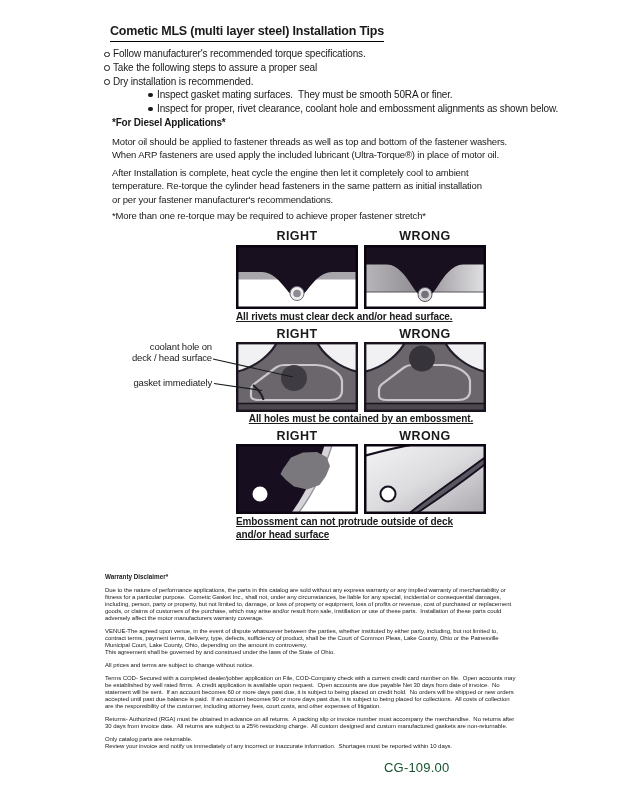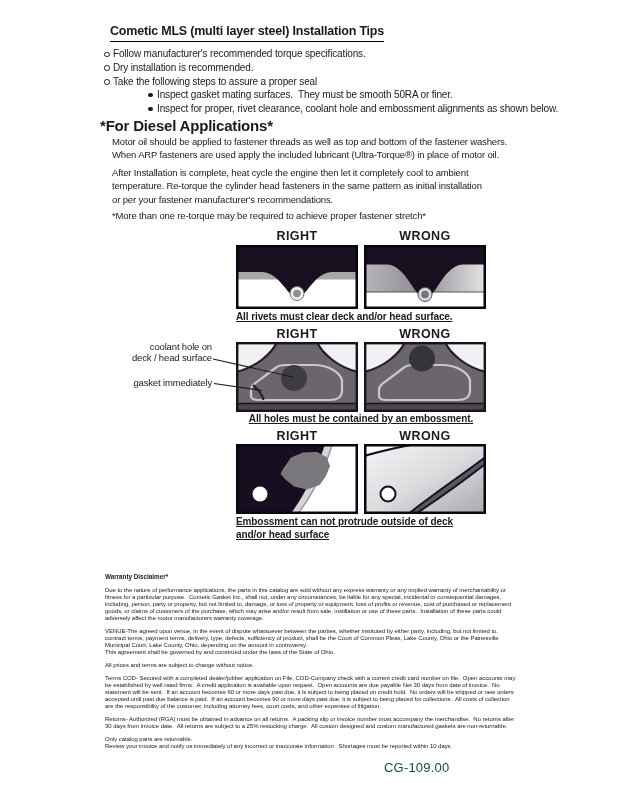--- a/index.html
+++ b/index.html
@@ -13,21 +13,21 @@
     left:110px;top:24px;margin:0;font-size:12.5px;font-weight:bold;letter-spacing:-0.2px;
     border-bottom:1.5px solid #000;padding-bottom:3px;display:inline-block;white-space:pre;text-align:center;
   }
   
   #bullets{left:104px;top:47px;width:500px;}
   .brow{position:relative;line-height:13.8px;font-size:10px;letter-spacing:-0.15px;white-space:pre;padding-left:9px;}
   .brow.sub{padding-left:53px;}
   .m-open{position:absolute;left:0;top:4.5px;width:3.5px;height:3.5px;border:1px solid #1a1a1a;border-radius:50%;}
   .m-fill{position:absolute;left:44px;top:4.5px;width:4.5px;height:4.5px;background:#1a1a1a;border-radius:50%;}
   
-  #diesel-h{left:100px;top:117px;margin:0;font-size:15px;font-weight:bold;letter-spacing:-0.2px;white-space:pre;}
+  #diesel-h{left:112px;top:117px;margin:0;font-size:10px;font-weight:bold;letter-spacing:-0.2px;white-space:pre;}
   .para{left:112px;margin:0;font-size:9.5px;line-height:13.4px;letter-spacing:-0.15px;white-space:pre;}
   #para1{top:135px;}
   #para2{top:166px;}
   #para3{top:209px;}
   
   .dlabel{width:122px;text-align:center;font-size:12.5px;font-weight:600;letter-spacing:0.4px;white-space:pre;}
   .col-l{left:236px;} .col-r{left:364px;}
   .lbl-r1{top:229px;} .lbl-r2{top:327px;} .lbl-r3{top:429px;}
   .caption{font-size:10px;font-weight:bold;letter-spacing:-0.1px;white-space:pre;line-height:12.5px;text-decoration:underline;}
   #cap1{left:236px;top:311px;}
@@ -51,22 +51,22 @@
 </style>
 </head>
 <body>
 
 <div id="page">
 
   <h1 id="title" class="abs">Cometic MLS (multi layer steel) Installation Tips</h1>
 
   <div id="bullets" class="abs">
     <div class="brow"><span class="m-open"></span><span>Follow manufacturer's recommended torque specifications.</span></div>
+    <div class="brow"><span class="m-open"></span><span>Take the following steps to assure a proper seal</span></div>
     <div class="brow"><span class="m-open"></span><span>Dry installation is recommended.</span></div>
-    <div class="brow"><span class="m-open"></span><span>Take the following steps to assure a proper seal</span></div>
     <div class="brow sub"><span class="m-fill"></span><span>Inspect gasket mating surfaces.  They must be smooth 50RA or finer.</span></div>
     <div class="brow sub"><span class="m-fill"></span><span>Inspect for proper, rivet clearance, coolant hole and embossment alignments as shown below.</span></div>
   </div>
 
   <h2 id="diesel-h" class="abs">*For Diesel Applications*</h2>
   <p id="para1" class="abs para">Motor oil should be applied to fastener threads as well as top and bottom of the fastener washers.
 When ARP fasteners are used apply the included lubricant (Ultra-Torque®) in place of motor oil.</p>
   <p id="para3" class="abs para">*More than one re-torque may be required to achieve proper fastener stretch*</p>
   <p id="para2" class="abs para">After Installation is complete, heat cycle the engine then let it completely cool to ambient
 temperature. Re-torque the cylinder head fasteners in the same pattern as initial installation

